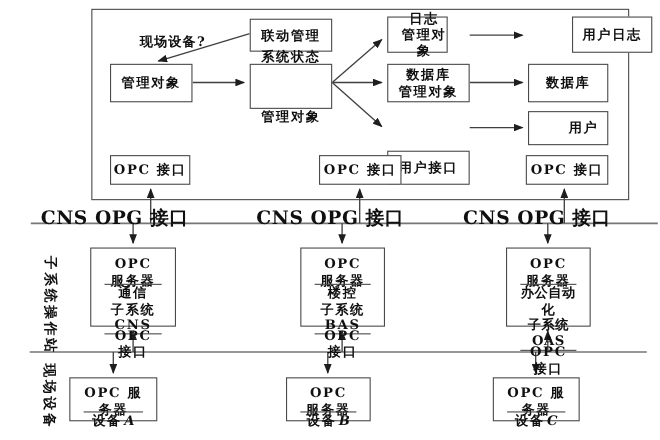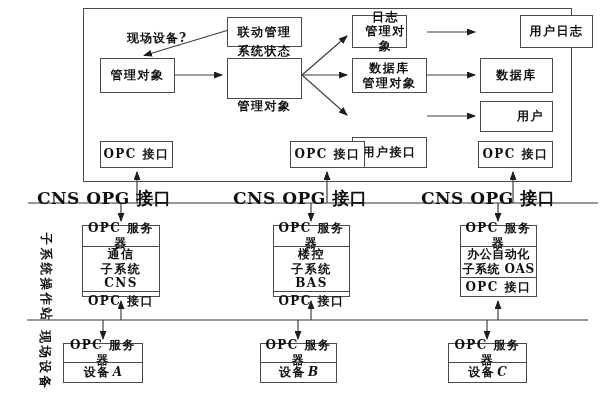--- a/index.html
+++ b/index.html
@@ -11,21 +11,21 @@
   .outer{
     position:absolute;left:83px;top:8px;width:489px;height:174px;
     border:1.5px solid #4a4a4a;background:transparent;box-sizing:border-box;
   }
   .bx{
     position:absolute;border:1.4px solid #4a4a4a;background:#fff;
     display:flex;flex-direction:column;align-items:center;justify-content:center;
     text-align:center;font-weight:bold;font-size:12px;letter-spacing:1.5px;
     line-height:1.22;box-sizing:border-box;
   }
-  .stack{padding:0;justify-content:flex-start;}
+  .stack{padding:12px;justify-content:flex-start;}
   .row{width:100%;display:flex;flex-direction:column;align-items:center;justify-content:center;}
   .row + .row{border-top:1.3px solid #4a4a4a;}
   .lbl{
     position:absolute;font-weight:bold;text-align:center;letter-spacing:1px;
     font-size:12px;white-space:nowrap;
   }
   .cns{font-size:17px;letter-spacing:0.5px;}
   .title{font-size:13px;line-height:1.18;letter-spacing:1.5px;}
   .vlabel{
     position:absolute;font-weight:bold;font-size:12.5px;letter-spacing:2.5px;

